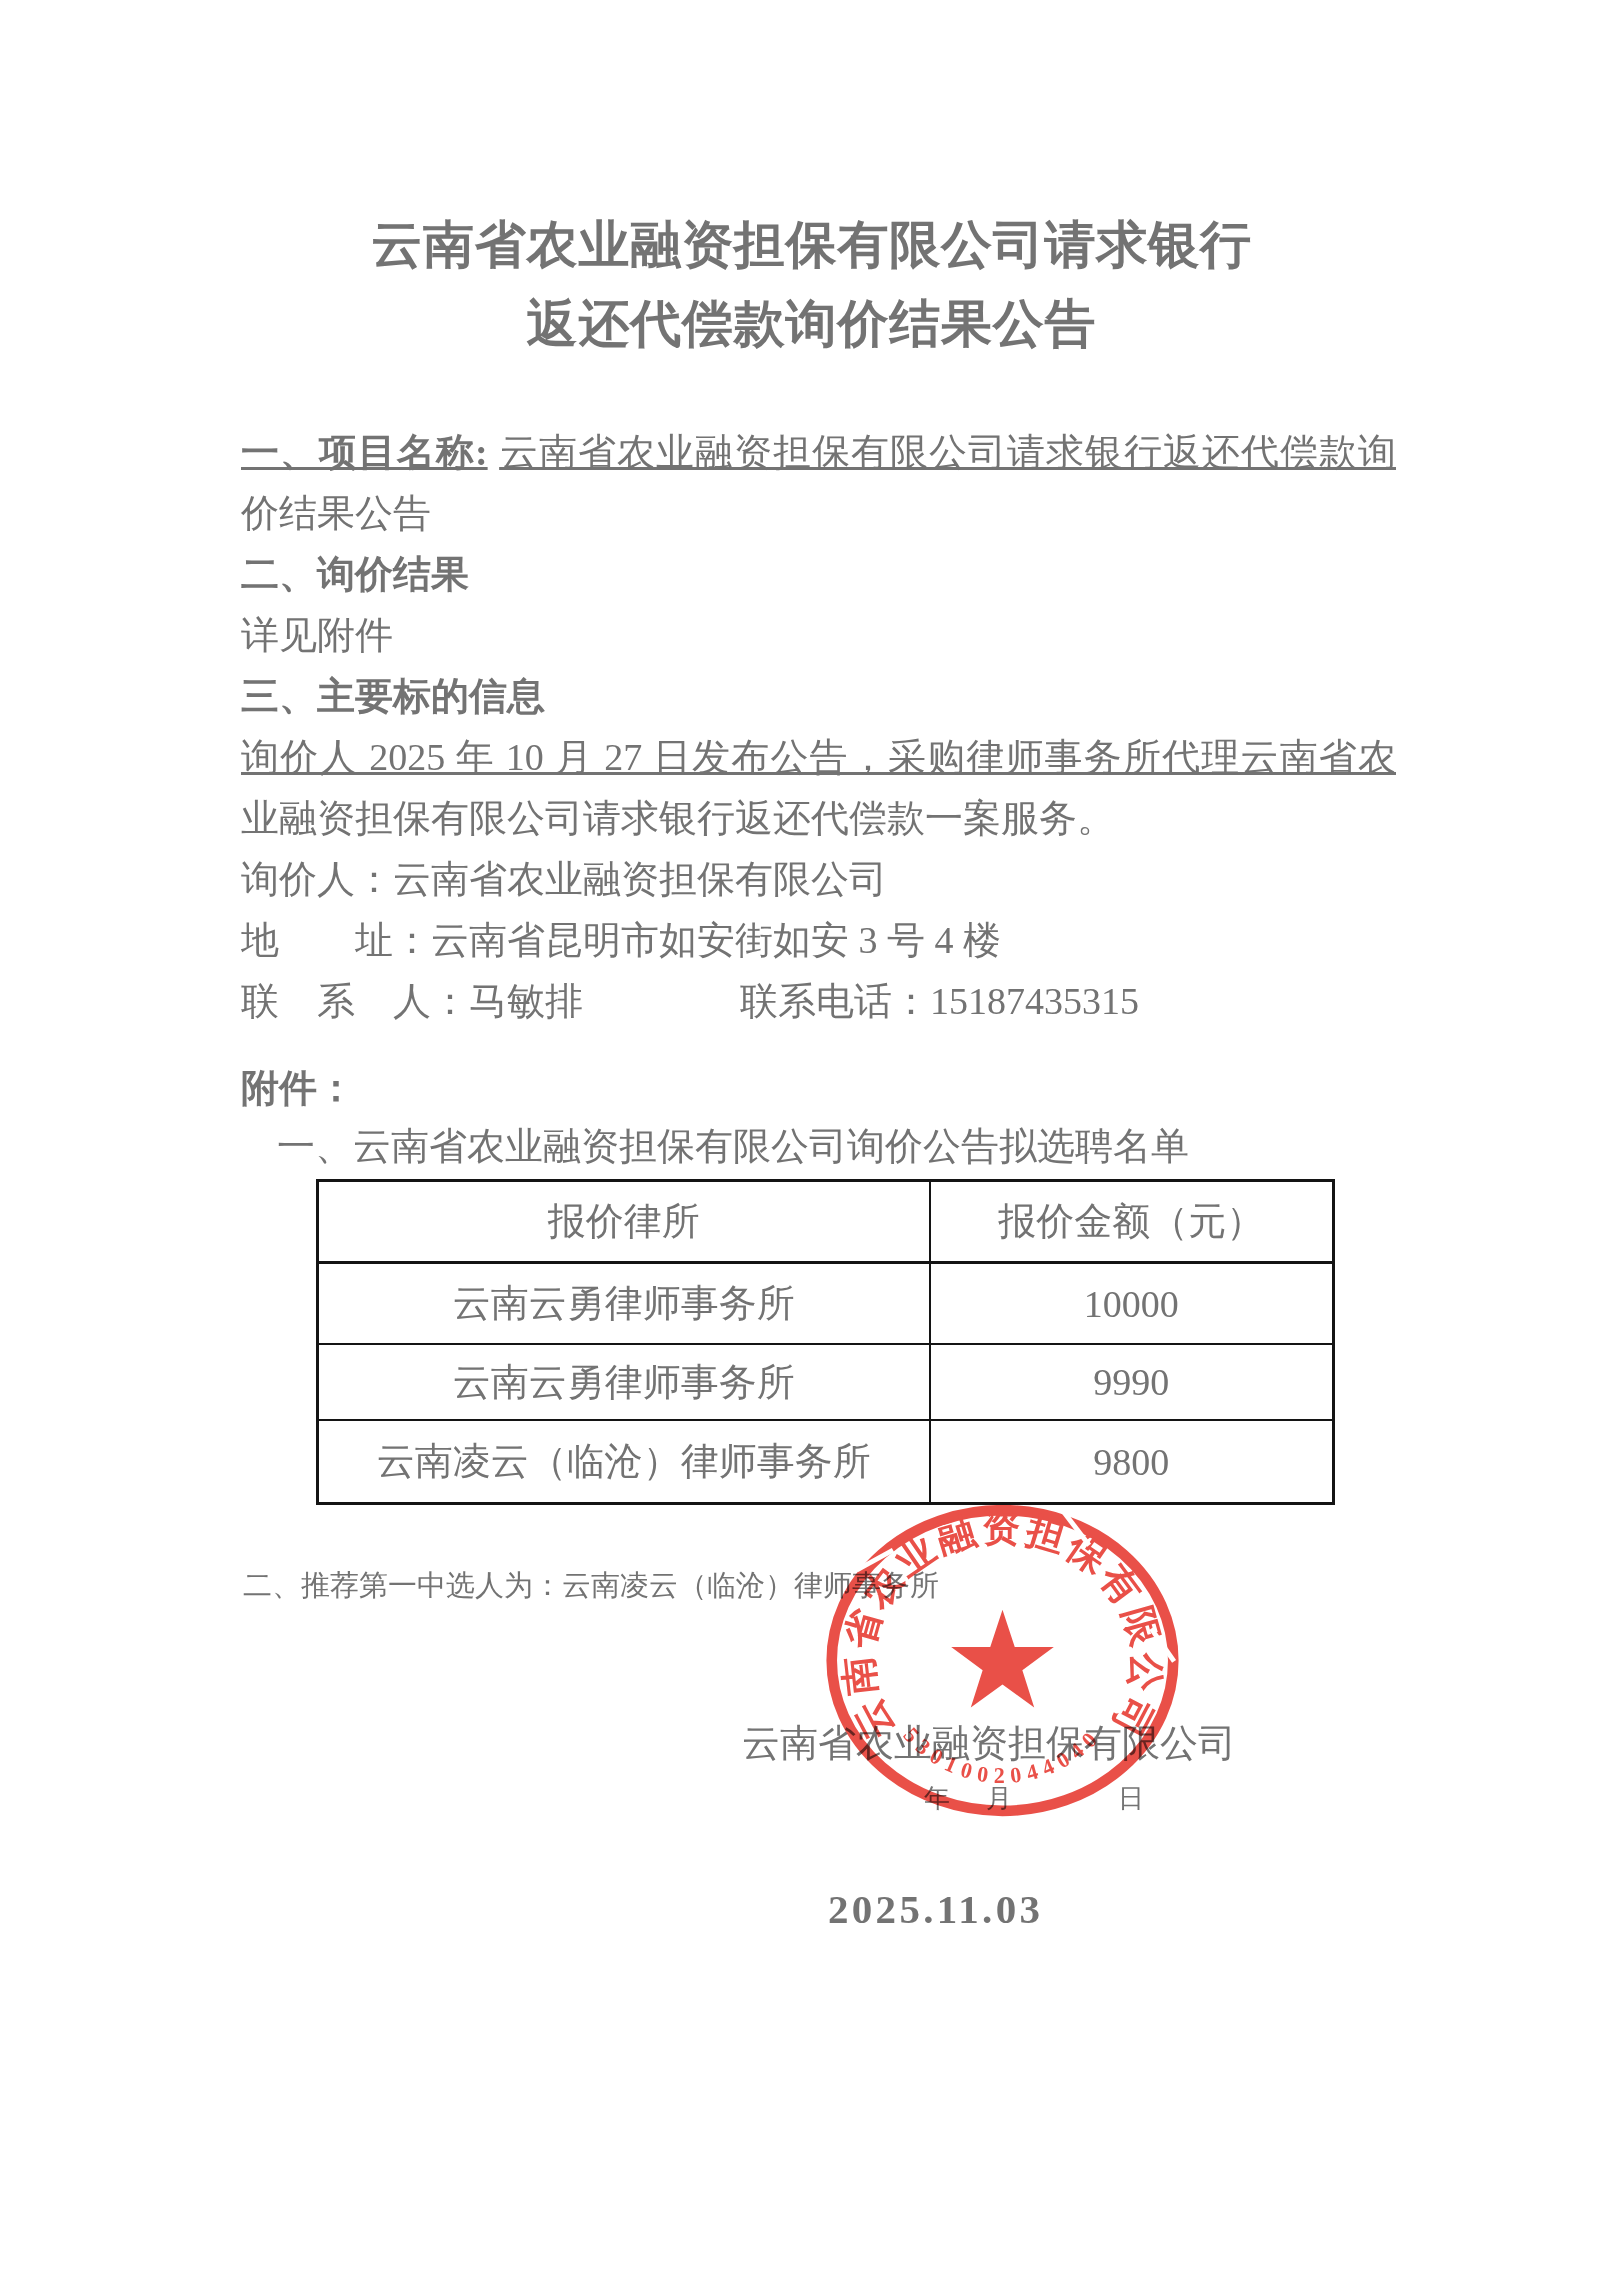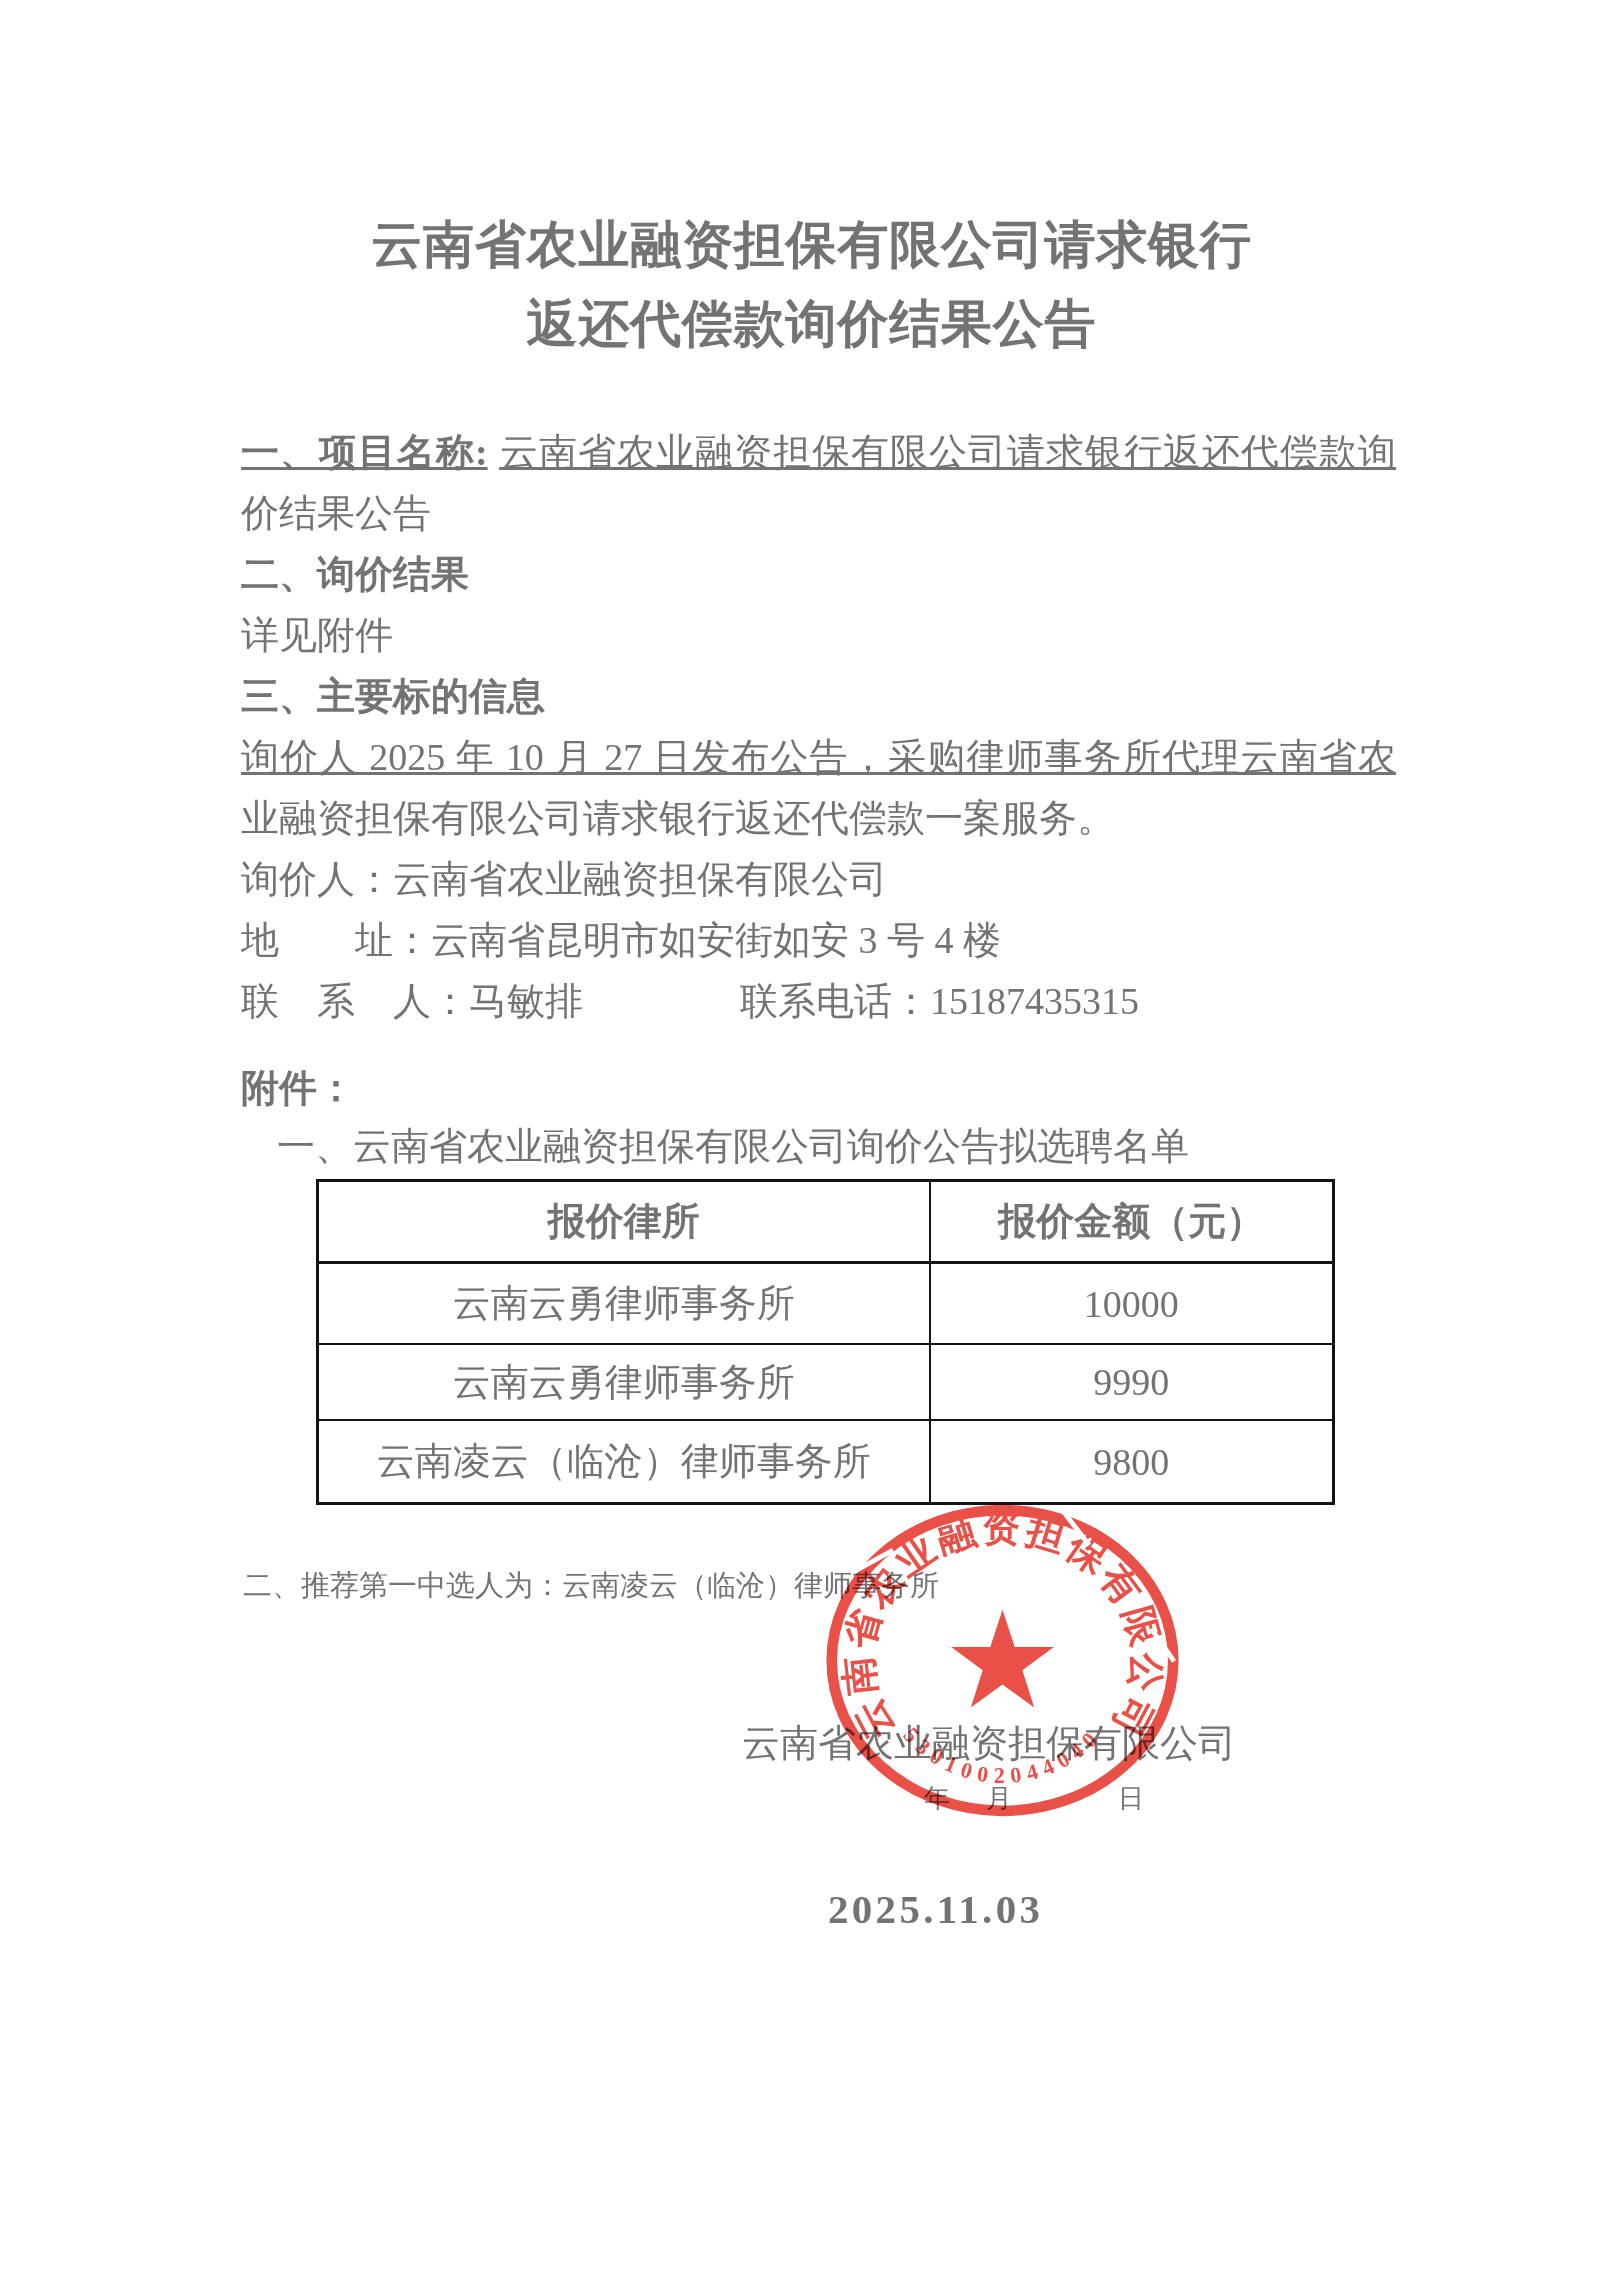--- a/index.html
+++ b/index.html
@@ -46,21 +46,21 @@
     border-collapse:collapse;
     table-layout:fixed;
     background:#fff;
   }
   table.quote-table td, table.quote-table th{
     border:2.5px solid #141414;
     text-align:center;vertical-align:middle;
     font-size:38px;padding:0;
   }
   table.quote-table{border:3.3px solid #141414;}
-  table.quote-table tr.hdr th{font-weight:bold;height:79px;border-bottom:3.3px solid #141414;}
+  table.quote-table tr.hdr th{font-weight:normal;height:79px;border-bottom:3.3px solid #141414;}
   table.quote-table tr.r1 td{height:79px;}
   table.quote-table tr.r2 td{height:74px;margin-top:36px;}
   table.quote-table tr.r3 td{height:81px;}
   col.c1{width:612px;} col.c2{width:404px;}
   .recommendation{
     position:absolute;top:1561px;left:243px;
     font-size:29px;line-height:49px;white-space:nowrap;
   }
   .sign-company{
     position:absolute;top:1721px;left:742px;

